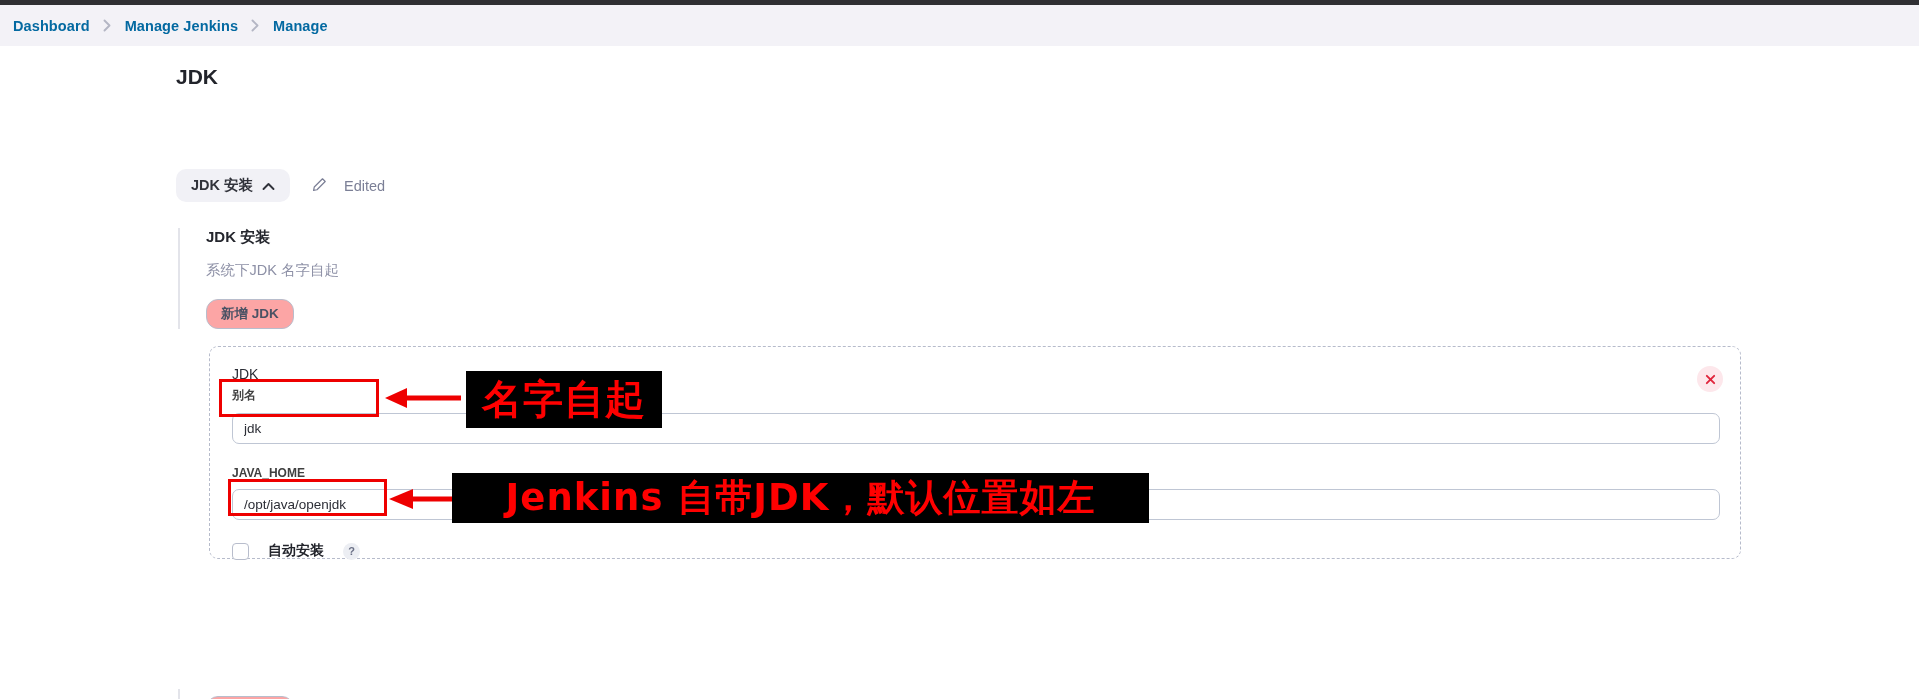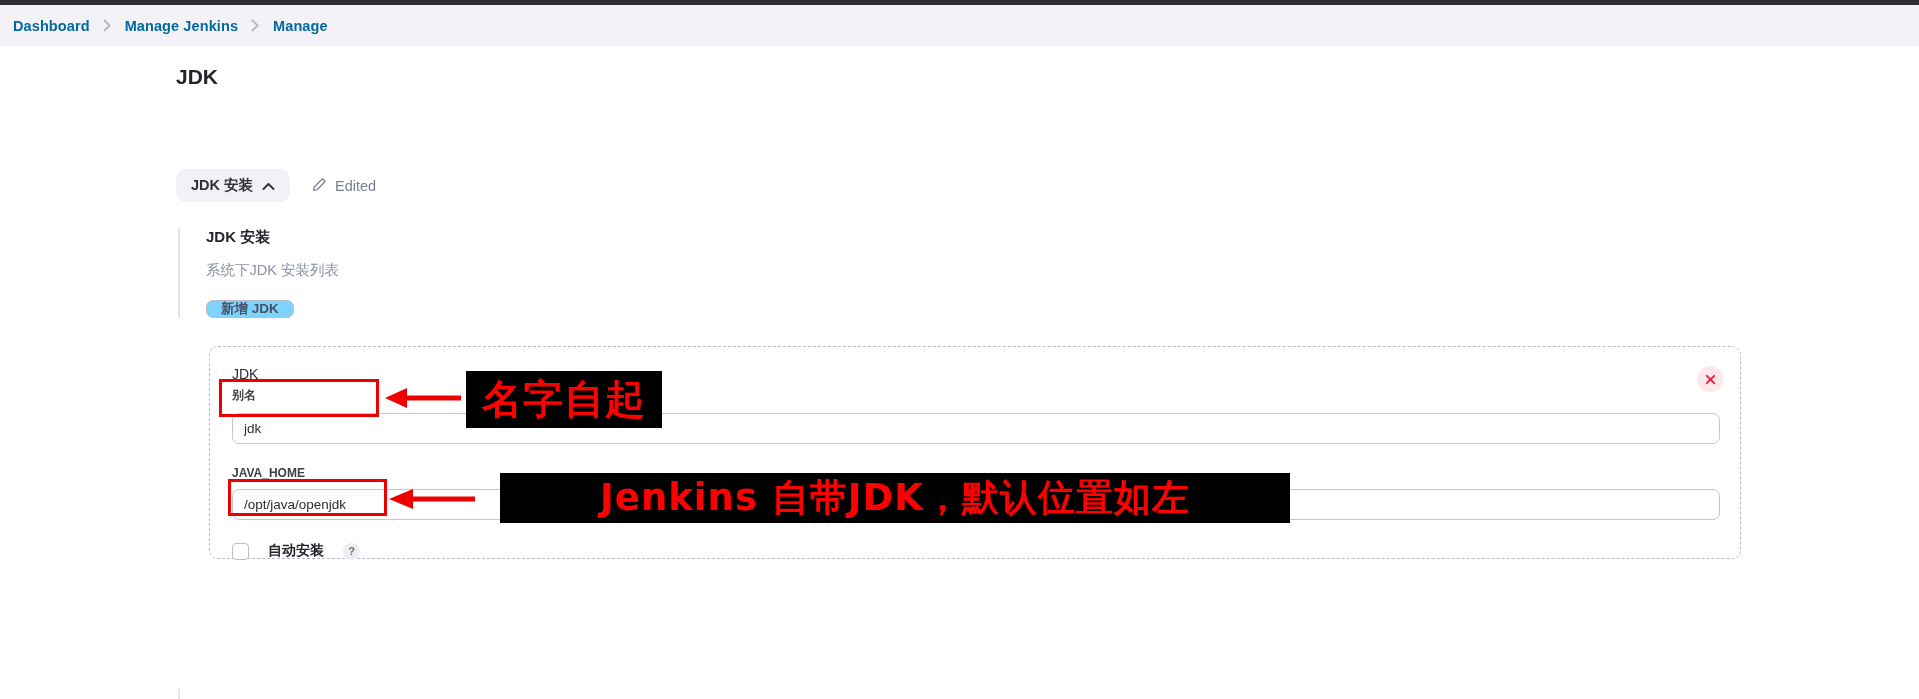--- a/index.html
+++ b/index.html
@@ -91,21 +91,21 @@
     font-weight: bold;
     color: #30323a;
     cursor: pointer;
     font-family: inherit;
   }
   .chip .chev { display: block; }
   .edited {
     margin-left: 22px;
     display: inline-flex;
     align-items: center;
-    gap: 8px;
+    gap: 17px;
     color: #7b7f96;
     font-size: 14.5px;
   }
   .edited .pencil { display: block; }
 
   
   .section {
     position: absolute;
     top: 182px;
     left: 178px;
@@ -120,24 +120,24 @@
     color: #24262d;
     margin: 0 0 14px 0;
   }
   .section-desc {
     font-size: 14.5px;
     color: #8d90a6;
     margin: 0 0 19px 0;
   }
 
   .btn-outline {
-    background: #7dd3fc;
+    background: #fca5a5;
     border: 1.5px solid #b8bdcc;
-    border-radius: 7px;
-    height: 18px;
+    border-radius: 12px;
+    height: 30px;
     padding: 0 14px;
     font-size: 13.5px;
     font-weight: bold;
     color: #4a5264;
     cursor: pointer;
     font-family: inherit;
     display: inline-flex;
     align-items: center;
   }
 
@@ -314,21 +314,21 @@
         <svg width="15" height="15" viewBox="0 0 16 16">
             <path d="M11.2 1.9 L14.1 4.8 L5.3 13.6 L1.7 14.3 L2.4 10.7 Z" fill="none" stroke="#7b7f96" stroke-width="1.3" stroke-linejoin="round"></path>
           </svg>
       </span>
       <span>Edited</span>
     </span>
   </div>
 
   <div class="section">
     <div class="section-title">JDK 安装</div>
-    <div class="section-desc">系统下JDK 安装列表</div>
+    <div class="section-desc">系统下JDK 名字自起</div>
     <button class="btn-outline">新增 JDK</button>
   </div>
 
   <div class="jdk-card">
     <div class="card-inner">
       <div class="card-heading">JDK</div>
       <div class="field-label">别名</div>
       <input class="text-input" type="text" value="jdk" style="">
 
       <div class="field-label plain">JAVA_HOME</div>
@@ -367,14 +367,14 @@
   </div>
   <div class="anno-banner" style="left:466px; top:371px; width:196px; height:57px; font-size:40px;">名字自起</div>
 
   <div class="red-box" style="left:228px; top:479px; width:159px; height:37px;"></div>
   <div class="arrow" style="left:387px; top:486px;">
     <svg width="90" height="26" viewBox="0 0 90 26">
       <path d="M88 13 L22 13" stroke="#ee0000" stroke-width="5" stroke-linecap="butt"></path>
       <path d="M2 13 L26 3 L26 23 Z" fill="#ee0000"></path>
     </svg>
   </div>
-  <div class="anno-banner" style="left:500px; top:473px; width:790px; height:50px; font-size:37px;text-align:center;">Jenkins 自带JDK，默认位置如左</div>
+  <div class="anno-banner" style="left:452px; top:473px; width:697px; height:50px; font-size:37px;text-align:center;">Jenkins 自带JDK，默认位置如左</div>
 </div>
 
 </body></html>

